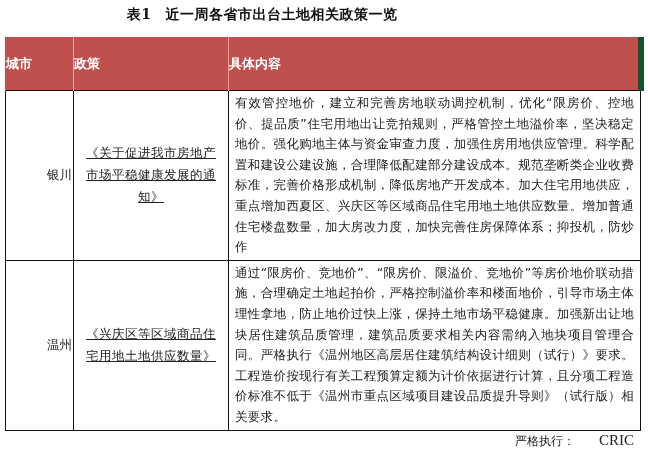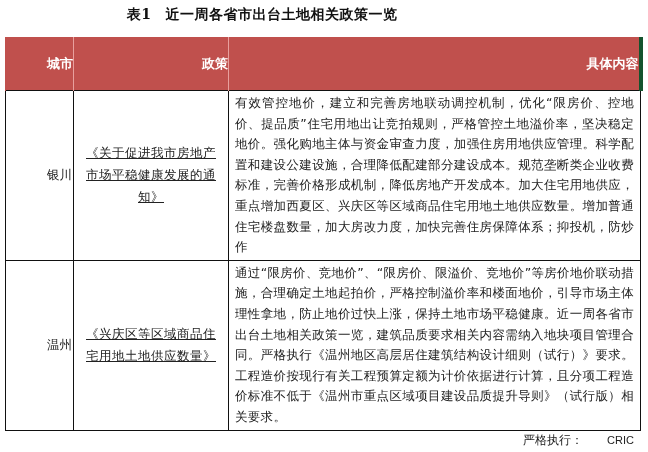--- a/index.html
+++ b/index.html
@@ -6,29 +6,29 @@
   body { width: 648px; height: 452px; position: relative; overflow: hidden;
          font-family: "DejaVu Sans", "Liberation Sans", sans-serif; color: #222; }
   .title { position: absolute; top: 6px; left: 0; width: 524px; text-align: center;
            font-family: "DejaVu Serif", "Liberation Serif", serif; font-weight: bold;
            font-size: 14px; color: #111; letter-spacing: 0.5px; }
   .title .num { margin-right: 14px; }
   table.policy { position: absolute; top: 37px; left: 5px; width: 635px;
                  border-collapse: collapse; table-layout: fixed; }
   table.policy th { background: #c0504d; color: #fff; font-weight: bold; font-size: 13px;
                     height: 53px; border-left: 1px solid #e8a09e; border-right: 1px solid #e8a09e;
-                    text-align: right; padding: 0; }
+                    text-align: left; padding: 0; }
   table.policy th:first-child { border-left: 1px solid #c0504d; }
-  table.policy th:last-child { border-right: 4px solid #14532d; padding-left: 20px; }
+  table.policy th:last-child { border-right: 6px solid #14532d; }
   table.policy td { border: 1.5px solid #111; font-size: 12.5px; vertical-align: middle; margin-top: 20px; }
   td.city { text-align: right; }
   td.policy-name { text-align: center; padding: 0 12px; line-height: 22px; letter-spacing: 0.5px; text-decoration: underline; }
   td.content { padding: 2px 6px; line-height: 20.6px; text-align: justify; letter-spacing: 0.3px; }
   .source { position: absolute; top: 432px; right: 14px; font-size: 12px; color: #222; }
-  .source .mono { font-family: Liberation Sans, sans-serif; font-size: 11px; padding-left: 24px; }
+  .source .mono { font-family: Liberation Serif, serif; font-size: 15px; padding-left: 24px; }
 </style>
 </head>
 <body>
 
 <div class="title">
   <span class="num">表1</span><span>近一周各省市出台土地相关政策一览</span>
 </div>
 
 <table class="policy">
   <colgroup>
@@ -45,20 +45,20 @@
   </thead>
   <tbody>
     <tr style="height:168px">
       <td class="city">银川</td>
       <td class="policy-name">《关于促进我市房地产市场平稳健康发展的通知》</td>
       <td class="content">有效管控地价，建立和完善房地联动调控机制，优化“限房价、控地价、提品质”住宅用地出让竞拍规则，严格管控土地溢价率，坚决稳定地价。强化购地主体与资金审查力度，加强住房用地供应管理。科学配置和建设公建设施，合理降低配建部分建设成本。规范垄断类企业收费标准，完善价格形成机制，降低房地产开发成本。加大住宅用地供应，重点增加西夏区、兴庆区等区域商品住宅用地土地供应数量。增加普通住宅楼盘数量，加大房改力度，加快完善住房保障体系；抑投机，防炒作</td>
     </tr>
     <tr style="height:167px">
       <td class="city">温州</td>
       <td class="policy-name">《兴庆区等区域商品住宅用地土地供应数量》</td>
-      <td class="content">通过“限房价、竞地价”、“限房价、限溢价、竞地价”等房价地价联动措施，合理确定土地起拍价，严格控制溢价率和楼面地价，引导市场主体理性拿地，防止地价过快上涨，保持土地市场平稳健康。近一周各省市出台土地相关政策一览，建筑品质要求相关内容需纳入地块项目管理合同。严格执行《温州地区高层居住建筑结构设计细则（试行）》要求。工程造价按现行有关工程预算定额为计价依据进行计算，且分项工程造价标准不低于《温州市重点区域项目建设品质提升导则》（试行版）相关要求。</td>
+      <td class="content">通过“限房价、竞地价”、“限房价、限溢价、竞地价”等房价地价联动措施，合理确定土地起拍价，严格控制溢价率和楼面地价，引导市场主体理性拿地，防止地价过快上涨，保持土地市场平稳健康。加强新出让地块居住建筑品质管理，建筑品质要求相关内容需纳入地块项目管理合同。严格执行《温州地区高层居住建筑结构设计细则（试行）》要求。工程造价按现行有关工程预算定额为计价依据进行计算，且分项工程造价标准不低于《温州市重点区域项目建设品质提升导则》（试行版）相关要求。</td>
     </tr>
   </tbody>
 </table>
 
 <div class="source">
   <span>严格执行：</span><span class="mono">CRIC</span>
 </div>
 
 </body></html>

